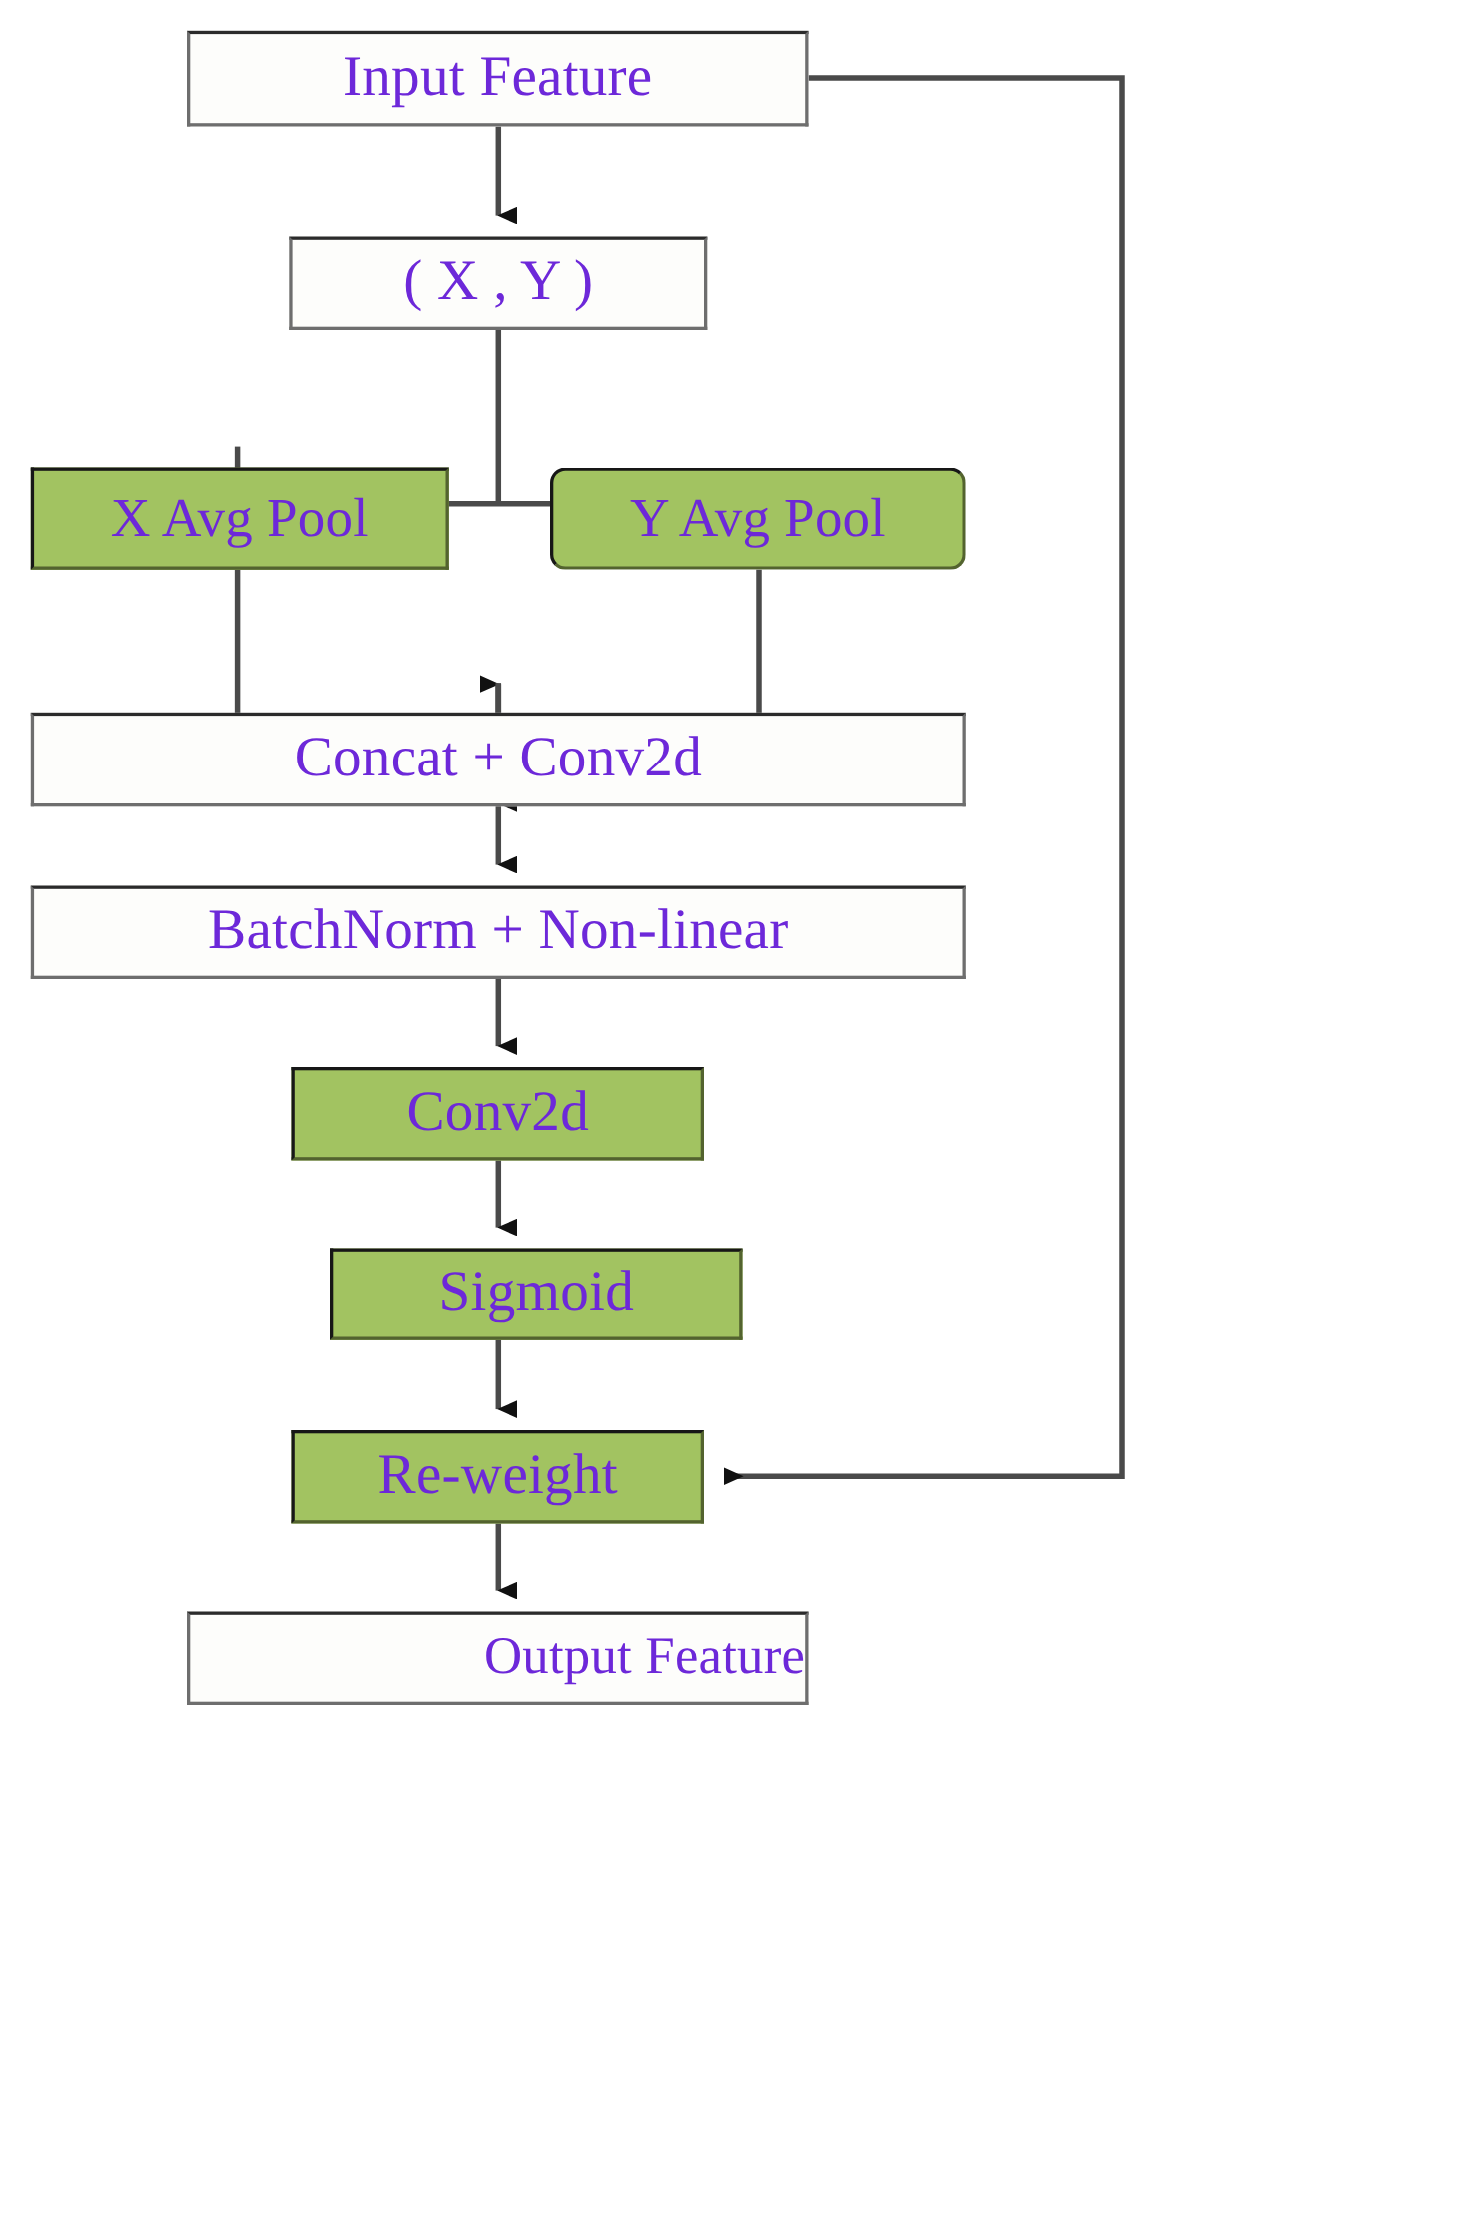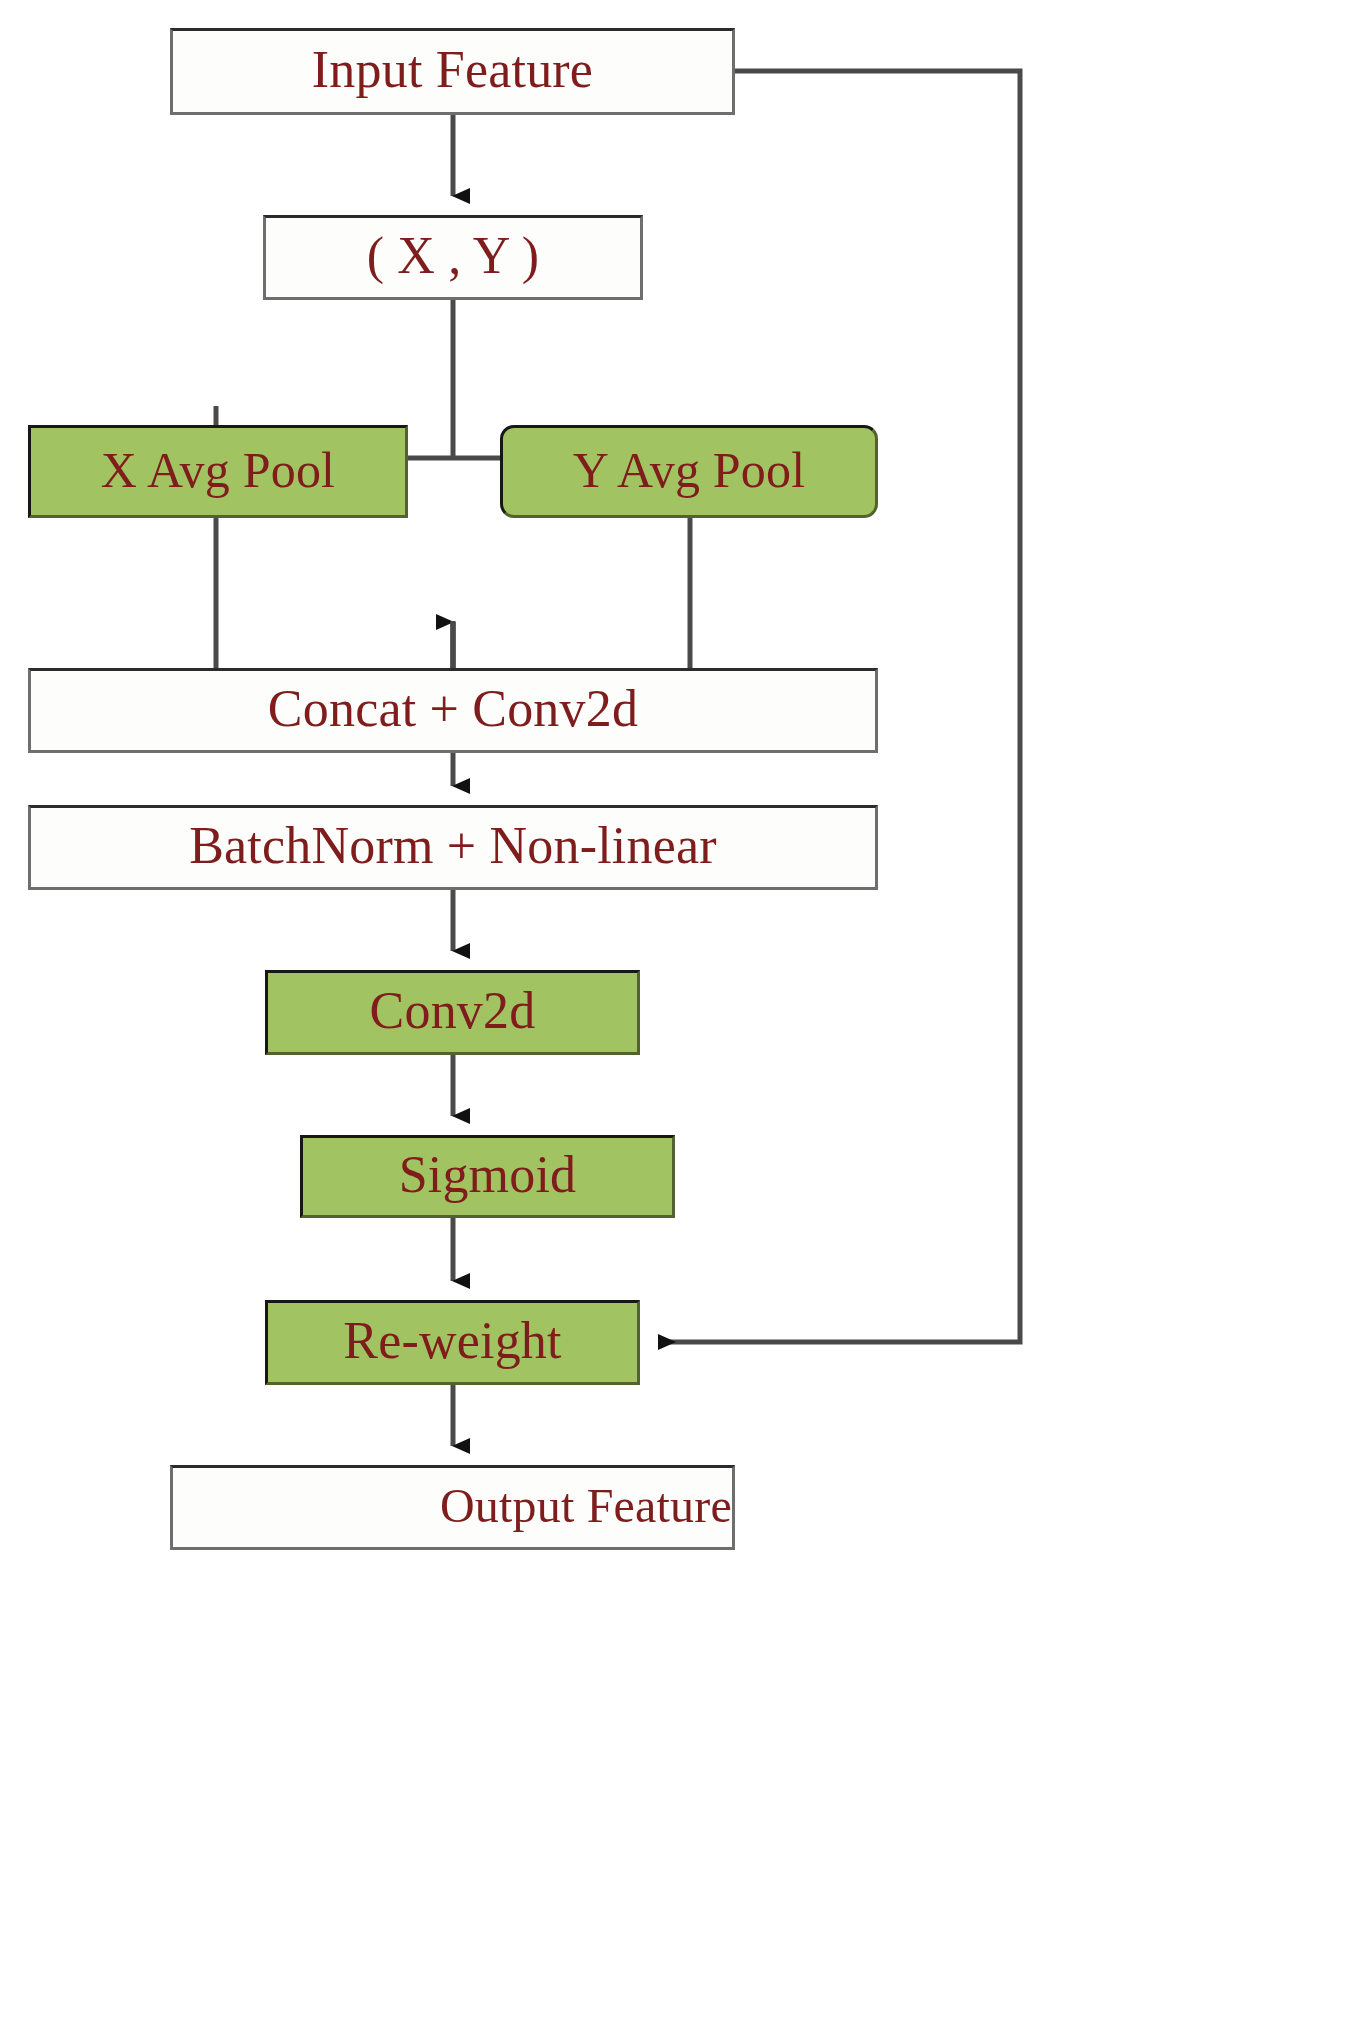--- a/index.html
+++ b/index.html
@@ -23,21 +23,21 @@
     height: 2033px;
     pointer-events: none;
   }
   .node {
     position: absolute;
     box-sizing: border-box;
     display: flex;
     align-items: center;
     justify-content: center;
     text-align: center;
-    color: #7f1d1d;
+    color: #6d28d9;
     line-height: 1;
     white-space: nowrap;
     letter-spacing: 0.2px;
   }
   .node.plain {
     background: #fdfdfb;
     border: 3px solid #6e6e6e;
     border-top-color: #2b2b2b;
   }
   .node.green {
@@ -114,21 +114,21 @@
   </div>
 
   <div class="node green" style="left:28px; top:425px; width:380px; height:93px; font-size:50px;">
     <span class="lbl">X Avg Pool</span>
   </div>
 
   <div class="node green" style="left:500px; top:425px; width:378px; height:93px; font-size:50px;border-radius:14px;">
     <span class="lbl">Y Avg Pool</span>
   </div>
 
-  <div class="node plain" style="left:28px; top:668px; width:850px; height:85px; font-size:52px;">
+  <div class="node plain" style="left:28px; top:648px; width:850px; height:85px; font-size:52px;">
     <span class="lbl">Concat + Conv2d</span>
   </div>
 
   <div class="node plain" style="left:28px; top:805px; width:850px; height:85px; font-size:52px;">
     <span class="lbl">BatchNorm + Non-linear</span>
   </div>
 
   <div class="node green" style="left:265px; top:970px; width:375px; height:85px; font-size:52px;">
     <span class="lbl">Conv2d</span>
   </div>

